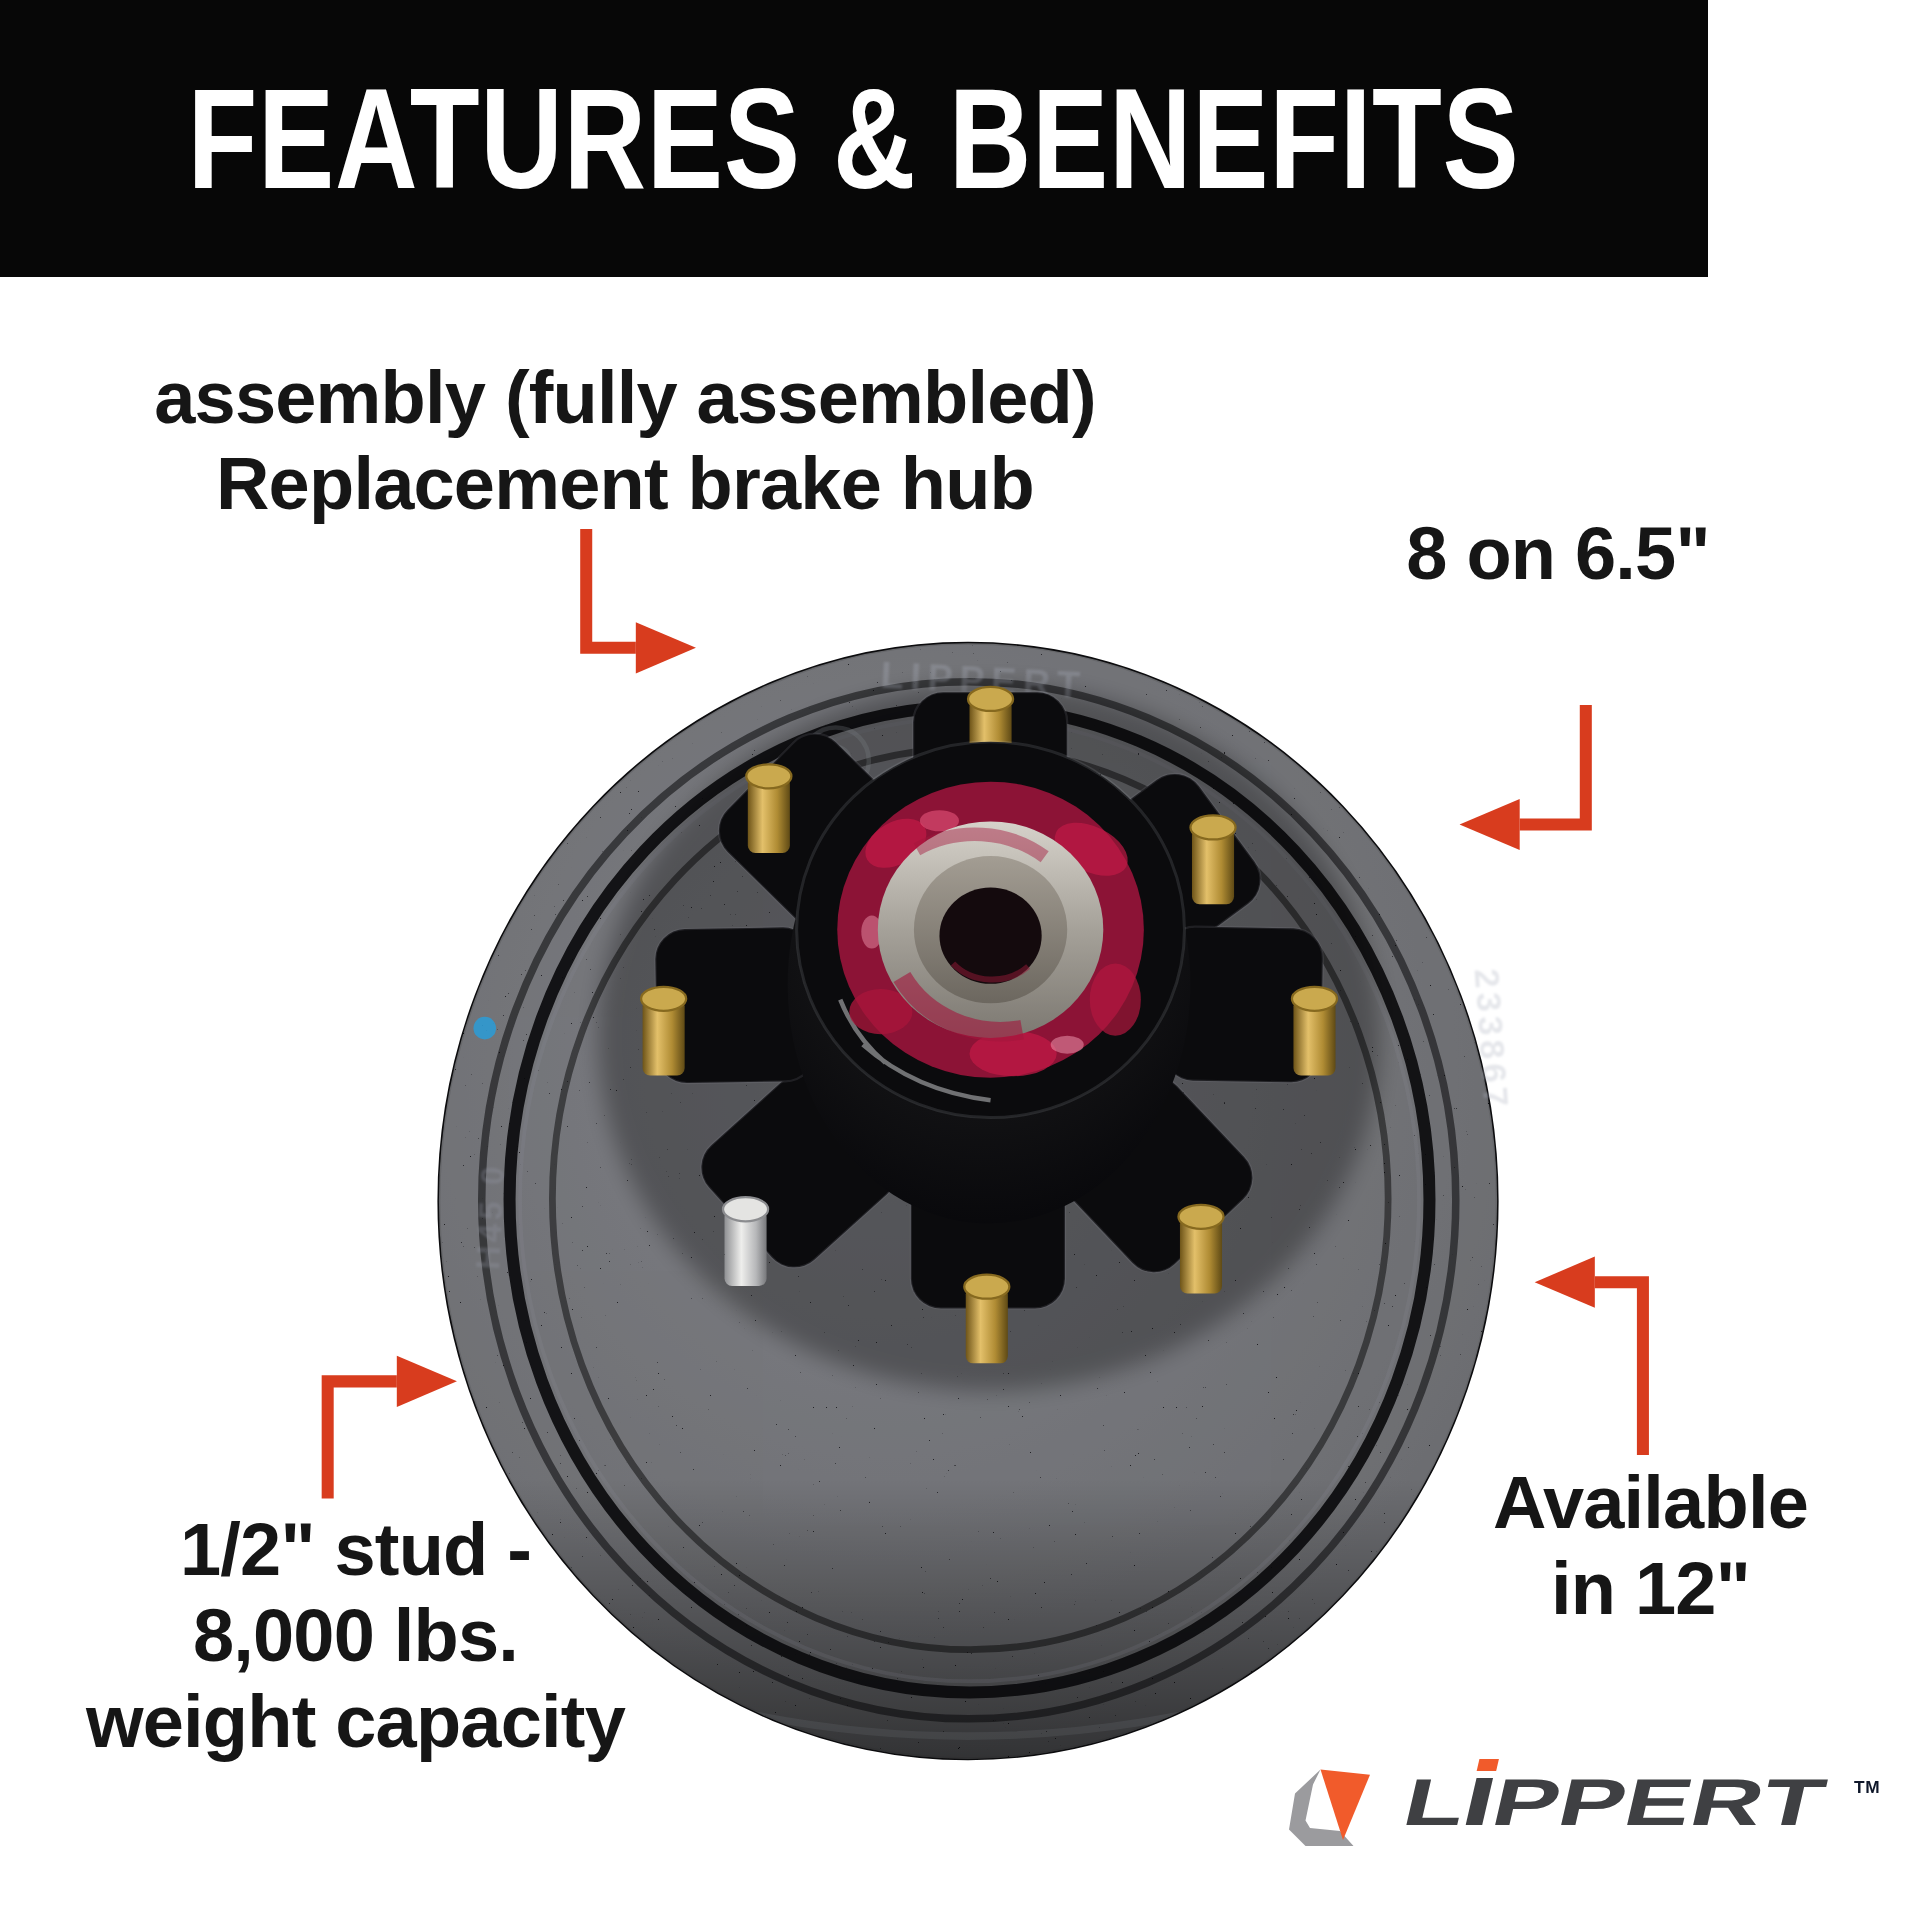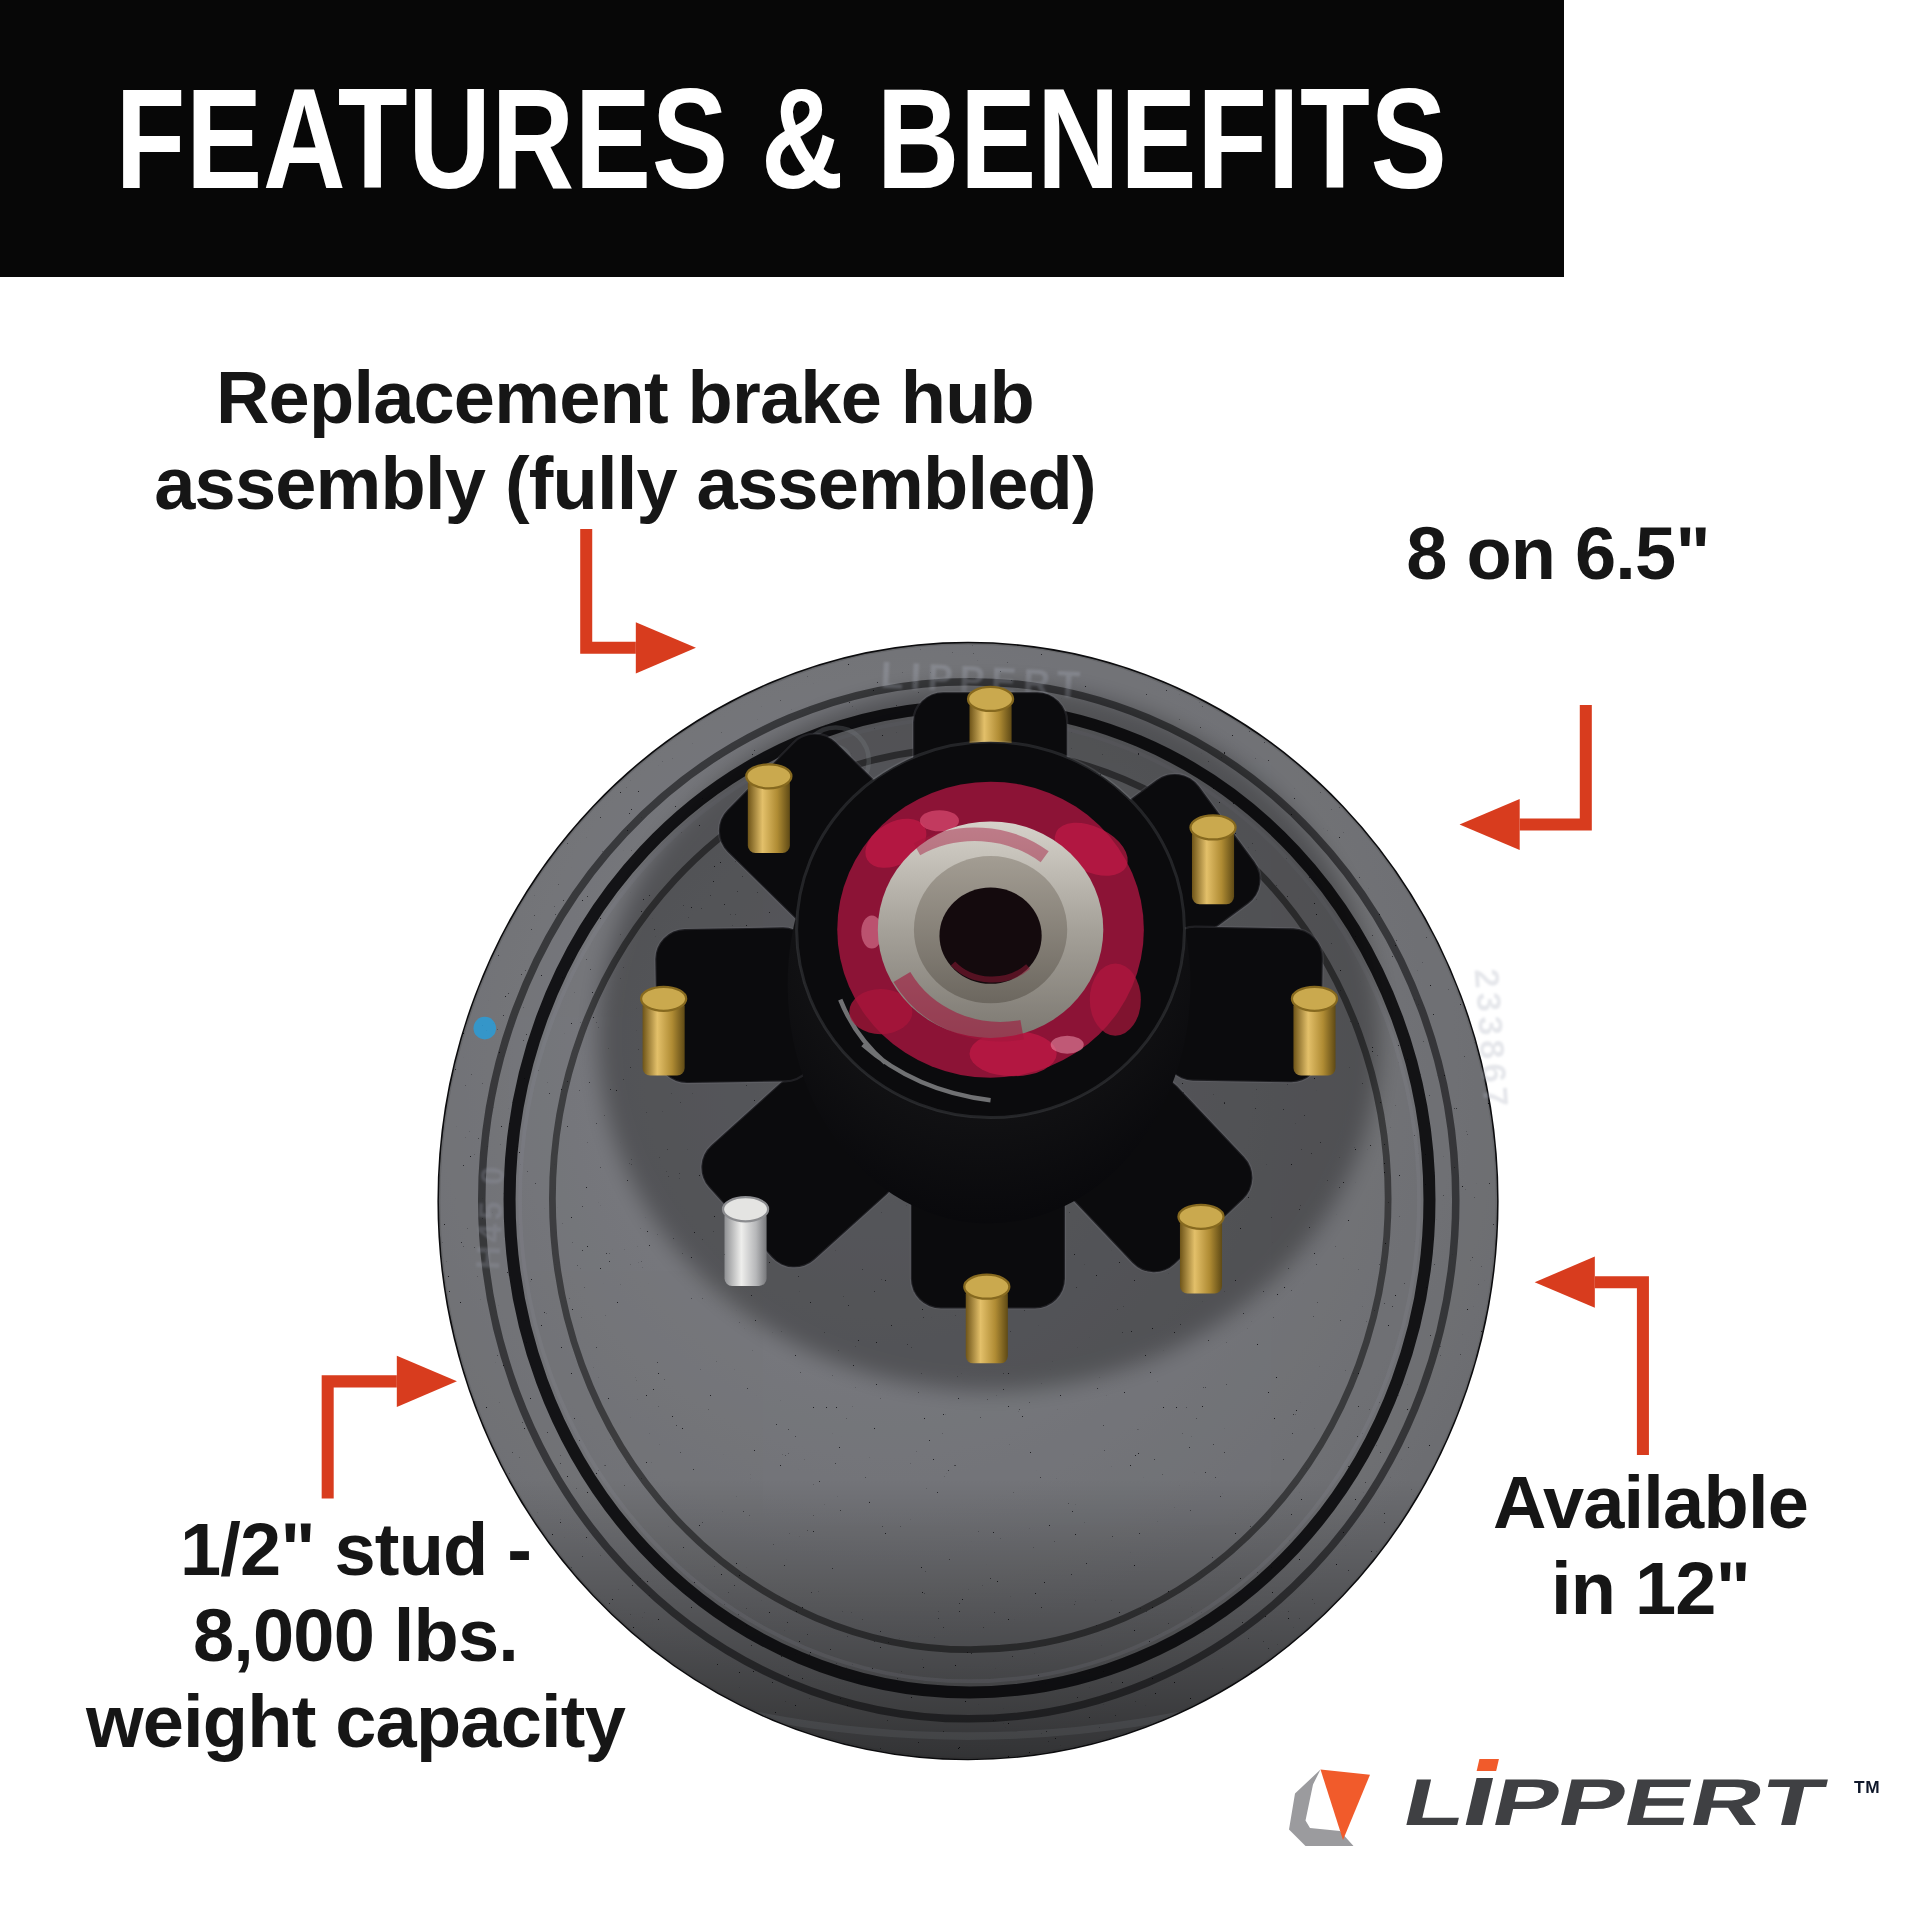--- a/index.html
+++ b/index.html
@@ -1,20 +1,20 @@
 <!DOCTYPE html>
 <html style="font-size:12px"><head>
 <meta charset="utf-8">
 <style>
   html,body{margin:0;padding:0;background:#ffffff;}
   .page{position:relative;width:1924px;height:1924px;background:#ffffff;overflow:hidden;
         font-family:"Liberation Sans",sans-serif;}
 
   
-  .header{position:absolute;left:0;top:0;width:1564px;height:277px;background:#070707;
+  .header{position:absolute;left:0;top:0;width:1708px;height:277px;background:#070707;
           display:flex;align-items:center;justify-content:center;}
   .title{color:#ffffff;font-weight:700;font-size:143px;line-height:1;white-space:nowrap;
          transform:scaleX(0.80);letter-spacing:0.8px;}
 
   
   .callout{position:absolute;font-weight:700;font-size:74px;line-height:1.163;
            color:#161616;text-align:center;letter-spacing:-0.8px;}
   .co-line{display:block;}
   .co-replacement{left:99px;top:355px;width:1052px;}
   .co-bolt{left:1220px;top:511px;width:676px;}
@@ -232,22 +232,22 @@
       <path d="M436,1994 V1838 H528" fill="none" stroke-width="16"></path>
       <polygon points="528,1804 608,1838 528,1872" stroke="none"></polygon>
     </g>
     <g stroke="#d83c1e" fill="#d83c1e">
       <path d="M2186,1936 V1706 H2122" fill="none" stroke-width="16"></path>
       <polygon points="2122,1672 2042,1706 2122,1740" stroke="none"></polygon>
     </g>
   </svg>
 
   <div class="callout co-replacement">
+    <span class="co-line">assembly (fully assembled)</span>
     <span class="co-line">Replacement brake hub</span>
-    <span class="co-line">assembly (fully assembled)</span>
   </div>
 
   <div class="callout co-bolt">
     <span class="co-line">8 on 6.5"</span>
   </div>
 
   <div class="callout co-stud">
     <span class="co-line">1/2" stud -</span>
     <span class="co-line">8,000 lbs.</span>
     <span class="co-line">weight capacity</span>

